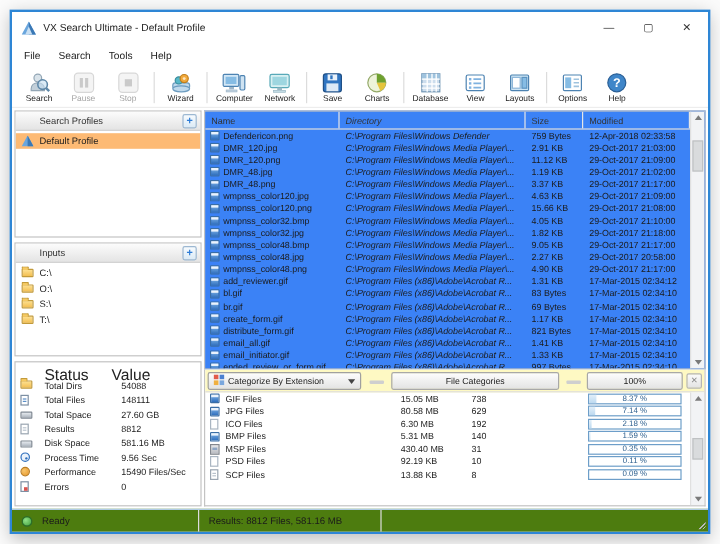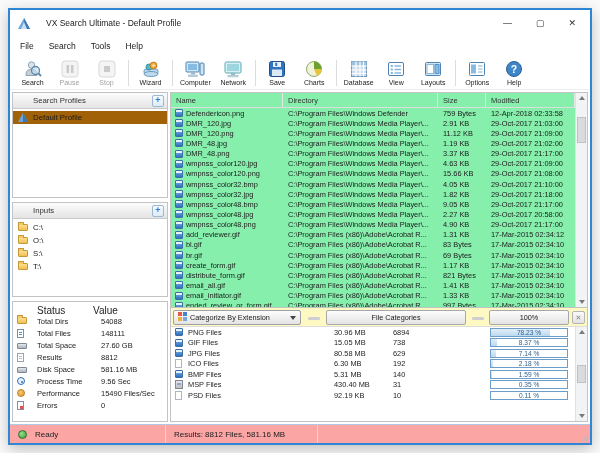--- a/index.html
+++ b/index.html
@@ -3,21 +3,21 @@
 <meta charset="utf-8">
 <style>
   html,body{margin:0;padding:0;width:600px;height:453px;background:#fbfbfb;
     font-family:"Liberation Sans",sans-serif;-webkit-font-smoothing:antialiased;overflow:hidden;}
   *{box-sizing:border-box;}
   .window{position:absolute;left:8px;top:8px;width:584px;height:437px;background:#fff;
     border:2px solid #2e86d5;box-shadow:0 4px 14px rgba(0,0,0,.25);display:flex;flex-direction:column;}
   
   .titlebar{height:26px;display:flex;align-items:center;padding:0 8px;font-size:8.5px;color:#222;flex:0 0 auto;}
   .appicon{width:12px;height:11px;margin-right:6px;display:inline-flex;}
-  .title-text{flex:1;margin-left:10px;}
+  .title-text{flex:1;}
   .win-controls{display:flex;align-items:center;gap:24px;padding-right:6px;}
   .win-controls span{font-size:9px;color:#333;line-height:1;}
   
   .menubar{height:20px;display:flex;align-items:center;gap:15px;padding:0 10px;font-size:8.5px;color:#1a1a1a;flex:0 0 auto;}
   
   .toolbar{height:34px;display:flex;align-items:center;padding:0 4px;flex:0 0 auto;border-bottom:1px solid #ededed;}
   .tbtn{display:flex;flex-direction:column;align-items:center;justify-content:center;min-width:37px;padding:0 4px;height:32px;}
   .tbtn .ticon{height:18px;display:flex;align-items:flex-end;}
   .tbtn .tlabel{font-size:7px;color:#222;margin-top:1px;white-space:nowrap;}
   .tbtn.disabled .tlabel{color:#a3a3a3;}
@@ -29,52 +29,52 @@
   .panel{border:1px solid #c3c3c3;background:#fff;overflow:hidden;position:relative;}
   .panel.profiles{height:106px;flex:0 0 auto;}
   .panel.inputs{height:95px;flex:0 0 auto;}
   .panel.statuspanel{flex:1;}
   .panel-header{height:16px;background:linear-gradient(#fcfcfc,#e4e4e4);border-bottom:1px solid #c9c9c9;
     display:flex;align-items:center;padding-left:20px;font-size:7.8px;color:#333;position:relative;}
   .add-btn{position:absolute;right:3px;top:2px;width:12px;height:12px;border:1px solid #9cb8d2;border-radius:2px;
     background:linear-gradient(#f7fbfe,#dcebf6);color:#2e7cd6;font-size:9px;font-weight:bold;line-height:9px;text-align:center;}
   .srow{display:flex;align-items:center;gap:5px;height:13px;padding-left:5px;font-size:7.8px;color:#1b1b1b;}
   .panel-body{padding-top:2px;}
-  .prow.selected{background:#a16207;}
+  .prow.selected{background:#fdba74;}
   .pyr{display:inline-flex;width:10px;}
   
   .ic-folder{width:10px;height:7px;background:linear-gradient(#fddf8f,#f3bf52);border:1px solid #c29a3a;border-radius:1px;position:relative;flex:0 0 auto;display:inline-block;}
   .ic-folder::before{content:"";position:absolute;top:-3px;left:-1px;width:4px;height:2px;background:#f6ca63;border:1px solid #c29a3a;border-bottom:none;border-radius:1px 1px 0 0;}
   
-  .stat-head{position:relative;height:14px;font-size:10px;color:#222;text-align:center;}
+  .stat-head{position:relative;height:14px;font-size:13px;color:#222;text-align:center;}
   .stat-head .h1{position:absolute;left:24px;top:3px;}
   .stat-head .h2{position:absolute;left:80px;top:3px;}
   .strow{position:relative;height:12px;font-size:7.5px;color:#1b1b1b;}
   .strow .sic{position:absolute;left:4px;top:1px;display:inline-block;}
   .strow .slabel{position:absolute;left:24px;top:1px;}
   .strow .svalue{position:absolute;left:88px;top:1px;}
   .ic-file,.ic-page,.ic-error{width:7px;height:9px;background:#fff;border:1px solid #7d8fa3;position:relative;display:inline-block;}
   .ic-file::before{content:"";position:absolute;left:1px;right:1px;top:2px;height:1px;background:#5b8fc9;box-shadow:0 2px 0 #5b8fc9;}
   .ic-page{border-color:#9aa5b1;}
   .ic-page::before{content:"";position:absolute;left:1px;right:1px;top:2px;height:1px;background:#b9c2cc;box-shadow:0 2px 0 #b9c2cc;}
   .ic-error::after{content:"";position:absolute;right:0;bottom:0;width:3px;height:3px;background:#d9534f;}
   .ic-disk{width:10px;height:6px;background:linear-gradient(#e6eaef,#aab2bc);border:1px solid #7e8792;border-radius:1px;display:inline-block;margin-top:2px;}
   .ic-clock{width:8px;height:8px;border-radius:50%;background:#eaf2fb;border:1px solid #2f6fbd;position:relative;display:inline-block;}
   .ic-clock::before{content:"";position:absolute;left:3px;top:3px;width:2px;height:2px;background:#2f6fbd;border-radius:50%;}
   .ic-gauge{width:8px;height:8px;border-radius:50%;background:radial-gradient(circle at 35% 35%,#f7c66d,#e8982c);border:1px solid #b97c22;display:inline-block;}
   
   .main{flex:1;display:flex;flex-direction:column;gap:0;min-width:0;min-height:0;}
-  .filelist{flex:1;border:1px solid #c3c3c3;position:relative;overflow:hidden;background:#86efac;}
+  .filelist{flex:1;border:1px solid #c3c3c3;position:relative;overflow:hidden;background:#3b82f6;}
   .flhead{display:flex;height:15px;border-bottom:1px solid #dedede;font-size:7.5px;color:#333;align-items:center;padding-right:12px;}
   .flhead>span{border-right:1px solid #e6e6e6;height:100%;display:flex;align-items:center;padding-left:5px;}
   .frows{position:absolute;left:0;right:12px;top:15px;bottom:0;overflow:hidden;}
   .frow{display:flex;height:10.15px;align-items:center;font-size:7.4px;color:#1b1b1b;white-space:nowrap;}
   .fcell{overflow:hidden;white-space:nowrap;padding-left:5px;flex:0 0 auto;}
   .c-name{width:112px;display:flex;align-items:center;gap:3px;padding-left:4px;}
-  .c-dir{width:155px;}
+  .c-dir{width:155px;font-style:italic;}
   .c-size{width:48px;}
   .c-mod{flex:1 1 auto;}
   .fi,.ic-img{width:8px;height:8px;border:1px solid #3a6ea5;background:linear-gradient(#7fb3e8,#2f6fbd);border-radius:1px;position:relative;flex:0 0 auto;display:inline-block;}
   .fi::before,.ic-img::before{content:"";position:absolute;top:0;left:0;right:0;height:2px;background:#eaf3fc;}
   
   .vscroll{position:absolute;right:0;top:0;bottom:0;width:12px;background:#f2f3f5;border-left:1px solid #e0e0e0;}
   .sarrow{position:absolute;left:0;right:0;height:10px;display:flex;align-items:center;justify-content:center;}
   .sarrow.up{top:0;}
   .sarrow.down{bottom:0;}
   .tri-up{width:0;height:0;border-left:3px solid transparent;border-right:3px solid transparent;border-bottom:4px solid #7a7a7a;}
@@ -104,21 +104,21 @@
   .ic-blank{width:7px;height:9px;background:#fff;border:1px solid #aab6c2;display:inline-block;}
   .ic-ie{width:9px;height:9px;display:inline-block;position:relative;}
   .ic-ie::before{content:"e";position:absolute;left:0;top:-2px;font-size:9px;font-weight:bold;font-style:italic;color:#2e7cd6;}
   .ic-msp{width:8px;height:9px;background:linear-gradient(#e8e8ea,#b9bcc2);border:1px solid #83878e;display:inline-block;position:relative;}
   .ic-msp::before{content:"";position:absolute;left:1px;right:1px;top:2px;height:2px;background:#8fa6c4;}
   .pbar{position:absolute;left:319px;width:78px;height:9px;border:1px solid #6d9ec9;background:#fff;}
   .pfill{position:absolute;left:0;top:0;bottom:0;background:linear-gradient(#e2eff9,#bcd9f0);}
   .ptext{position:absolute;left:0;right:0;top:0;bottom:0;font-size:6.6px;color:#30618f;text-align:center;line-height:8px;}
   .cat-scroll{top:19px;}
   
-  .statusbar{height:19px;flex:0 0 auto;border-top:1px solid #aecbe4;background:#fca5a5;display:flex;align-items:center;font-size:8px;color:#1b1b1b;position:relative;}
+  .statusbar{height:19px;flex:0 0 auto;border-top:1px solid #aecbe4;background:#4d7c0f;display:flex;align-items:center;font-size:8px;color:#1b1b1b;position:relative;}
   .sb-sec{height:100%;display:flex;align-items:center;border-right:1px solid #dcdcdc;padding-left:8px;}
   .sb-ready{width:156px;gap:8px;}
   .sb-results{width:152px;}
   .sb-displayed{flex:1;border-right:none;}
   .dot{width:9px;height:9px;border-radius:50%;background:radial-gradient(circle at 35% 35%,#90e087,#3f9f3a);border:1px solid #2c6e2a;}
   .grip{position:absolute;right:2px;bottom:2px;width:6px;height:6px;
     background:linear-gradient(135deg,transparent 0 50%,#b9b9b9 50% 60%,transparent 60% 75%,#b9b9b9 75% 85%,transparent 85%);}
 </style>
 </head>
 <body>
@@ -657,30 +657,20 @@
             <span class="darr"></span>
           </div>
           <span class="dash d1"></span>
           <div class="chdr-btn mid">File Categories</div>
           <span class="dash d2"></span>
           <div class="chdr-btn zoomb">100%</div>
           <div class="close-btn">✕</div>
         </div>
         <div class="crows">
 
-            <div class="crow">
-              <span class="cicon ic-img"></span>
-              <span class="cname">PNG Files</span>
-              <span class="csize">30.96 MB</span>
-              <span class="ccount">6894</span>
-              <span class="pbar">
-                <span class="pfill" style="width: 78.23%;"></span>
-                <span class="ptext">78.23 %</span>
-              </span>
-            </div>
 
             <div class="crow">
               <span class="cicon ic-img"></span>
               <span class="cname">GIF Files</span>
               <span class="csize">15.05 MB</span>
               <span class="ccount">738</span>
               <span class="pbar">
                 <span class="pfill" style="width: 8.37%;"></span>
                 <span class="ptext">8.37 %</span>
               </span>
@@ -735,20 +725,30 @@
               <span class="cicon ic-blank"></span>
               <span class="cname">PSD Files</span>
               <span class="csize">92.19 KB</span>
               <span class="ccount">10</span>
               <span class="pbar">
                 <span class="pfill" style="width: 0.11%;"></span>
                 <span class="ptext">0.11 %</span>
               </span>
             </div>
 
+            <div class="crow">
+              <span class="cicon ic-page"></span>
+              <span class="cname">SCP Files</span>
+              <span class="csize">13.88 KB</span>
+              <span class="ccount">8</span>
+              <span class="pbar">
+                <span class="pfill" style="width: 0.09%;"></span>
+                <span class="ptext">0.09 %</span>
+              </span>
+            </div>
 
         </div>
         <div class="vscroll cat-scroll">
           <span class="sarrow up">
               <span class="tri-up"></span>
             </span>
           <span class="sthumb" style="top:38px;height:18px;"></span>
           <span class="sarrow down">
               <span class="tri-down"></span>
             </span>

